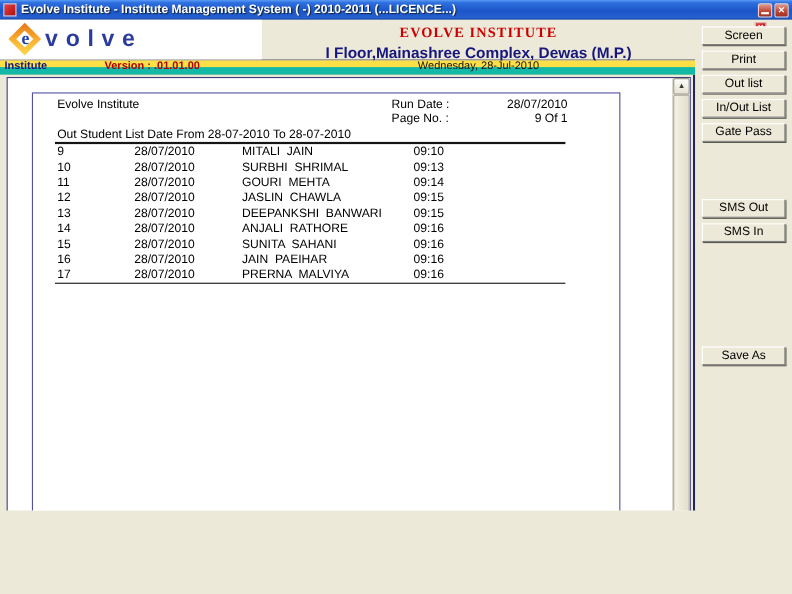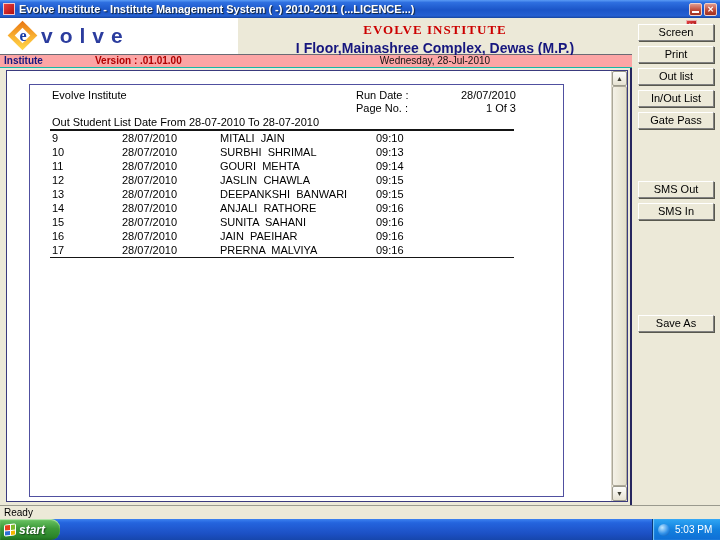--- a/index.html
+++ b/index.html
@@ -1,18 +1,18 @@
 <!DOCTYPE html>
 <html><head>
 <meta charset="utf-8">
 <style>
   * { box-sizing: border-box; margin: 0; padding: 0; }
   html,body { width:720px; height:540px; overflow:hidden; }
   body { font-family:"Liberation Sans", sans-serif; background:#ECE9D8; }
-  .screen { position:relative; width:720px; height:540px; background:#ECE9D8; overflow:hidden; }
+  .screen { position:relative; width:720px; height:464px; background:#ECE9D8; overflow:hidden; }
 
   
   .titlebar { position:absolute; left:0; top:0; width:720px; height:18px;
     background:linear-gradient(180deg,#5A9BF5 0%,#2E6FE0 14%,#1B55C8 55%,#2560D2 88%,#16459E 100%);
     display:flex; align-items:center; padding:0 3px; }
   .title-icon { width:12px; height:12px; background:linear-gradient(135deg,#E84040,#B01010); border:1px solid #F2C6C6; flex:0 0 auto; }
   .title-text { color:#fff; font-size:11px; font-weight:bold; margin-left:4px; flex:1;
     white-space:nowrap; overflow:hidden; text-shadow:1px 1px 1px #123; }
   .tb-btn { width:13px; height:13px; margin-left:2px; border-radius:2px;
     background:linear-gradient(#E09A8E,#C04A38 55%,#A03020); border:1px solid #F0D0C8;
@@ -31,21 +31,21 @@
     background:linear-gradient(135deg,#E87511,#F9B233 55%,#FFD94A); }
   .logo-diamond-inner { position:absolute; left:9px; top:9px; width:11px; height:11px; transform:rotate(45deg); background:#fff; }
   .logo-e { position:absolute; left:0; top:4px; width:30px; text-align:center; font-weight:bold;
     font-size:16px; line-height:22px; color:#1D3FA8; font-family:"Liberation Serif", serif; }
   .logo-text { font-size:21px; font-weight:bold; color:#2B3C9E; letter-spacing:7px; margin-left:3px; }
   .inst-block { position:absolute; left:238px; right:0; top:0; bottom:0; text-align:center; }
   .inst-name { color:#CC0000; font-weight:bold; font-size:13px; letter-spacing:1px; margin-top:4px;
     font-family:"Liberation Serif", serif; }
   .inst-addr { color:#16167E; font-weight:bold; font-size:14px; margin-top:2px; }
 
-  .subheader { height:13px; position:relative; background:#fca5a5; border-bottom:1px solid #14b8a6;
+  .subheader { height:13px; position:relative; background:#fde047; border-bottom:7px solid #14b8a6;
     font-size:10px; line-height:12px; }
   .sub-module { position:absolute; left:4px; top:0; color:#16167E; font-weight:bold; }
   .sub-version { position:absolute; left:95px; top:0; color:#B00000; font-weight:bold; }
   .sub-date { position:absolute; left:238px; right:0; top:0; text-align:center; color:#111; }
 
   .workspace { flex:1; position:relative; background:#ECE9D8; border-right:2px solid #26265E; }
   .panel { position:absolute; left:6px; top:2px; right:2px; bottom:3px; background:#fff; border:1px solid #3A3A7E; }
 
   
   .paper { position:absolute; left:22px; top:13px; width:535px; bottom:4px;
@@ -148,21 +148,21 @@
       </div>
 
       <div class="workspace">
         <div class="panel">
 
           <div class="paper">
             <div class="r-inst">Evolve Institute</div>
             <div class="r-runlabel">Run Date :</div>
             <div class="r-runval">28/07/2010</div>
             <div class="r-pagelabel">Page No. :</div>
-            <div class="r-pageval">1 Of 3</div>
+            <div class="r-pageval">9 Of 1</div>
             <div class="r-title">Out Student List Date From 28-07-2010 To 28-07-2010</div>
 
             <div class="rtable">
               <div class="hline"></div>
               <div class="hline"></div>
               <div>
                   <div class="trow">
                     <span class="c c0">9</span>
                     <span class="c c1">28/07/2010</span>
                     <span class="c c2">MITALI  JAIN</span>

